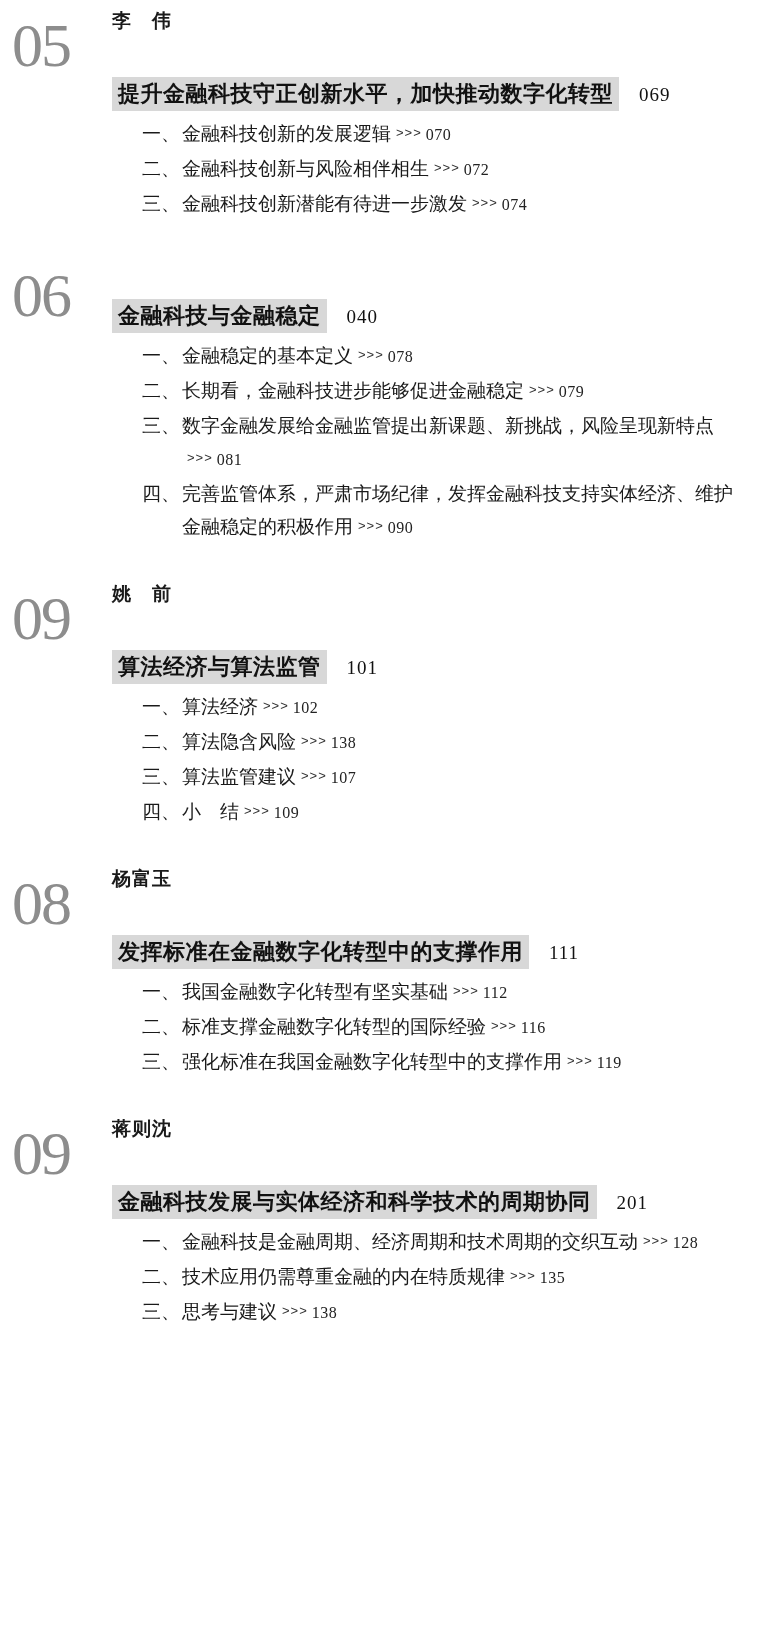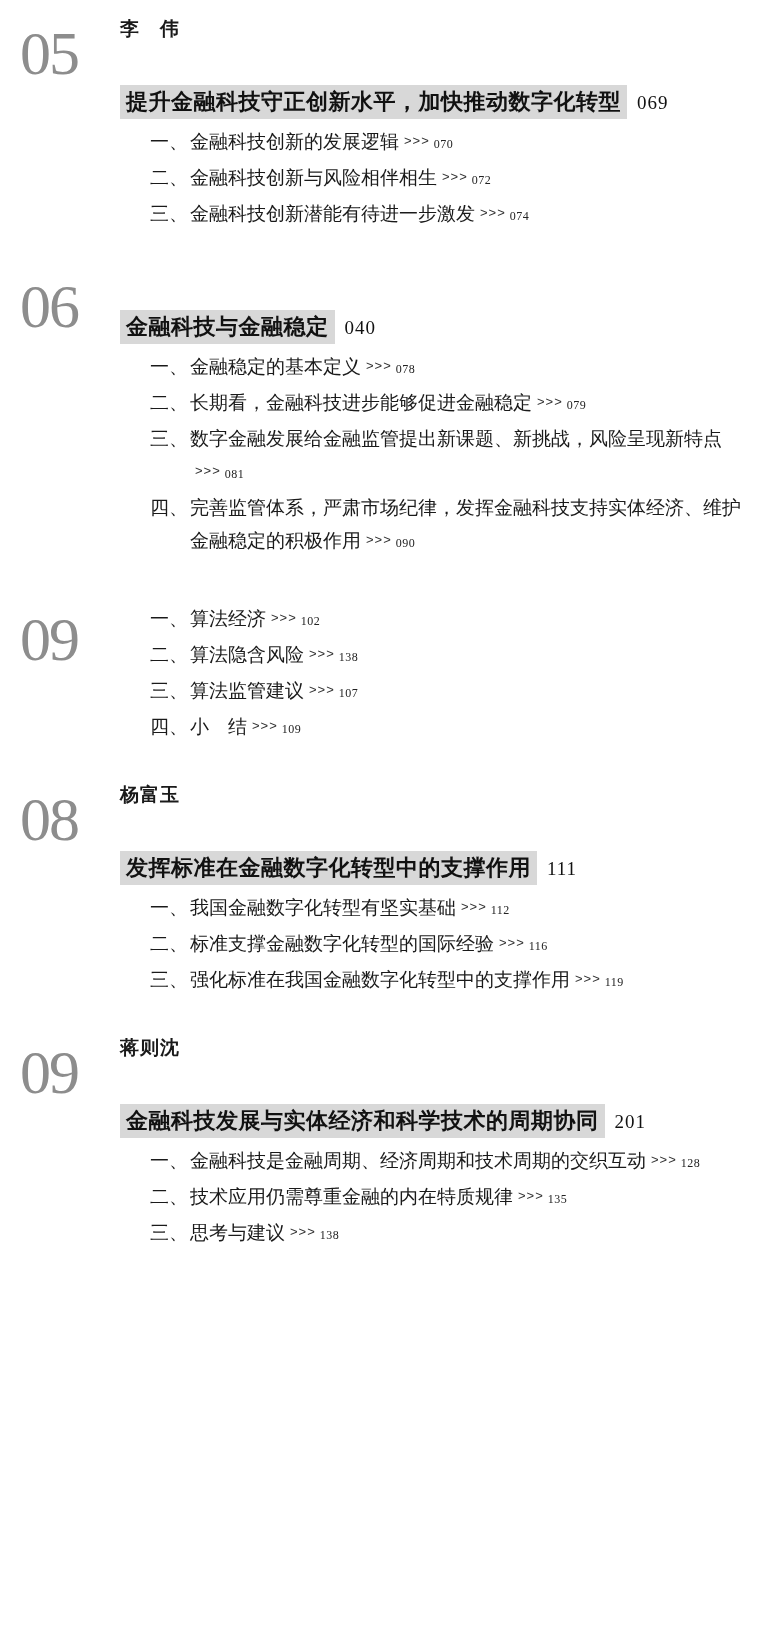--- a/index.html
+++ b/index.html
@@ -11,21 +11,21 @@
     width: 758px;
     height: 1630px;
     font-family: "Liberation Sans", sans-serif;
     color: #1a1a1a;
     overflow: hidden;
   }
   .page {
     position: relative;
     width: 758px;
     height: 1630px;
-    padding: 16px;
+    padding: 8px;
     box-sizing: border-box;
   }
   .entry {
     position: relative;
     padding-left: 104px;
     margin-bottom: 6px;
   }
   .entry-num {
     position: absolute;
     left: 4px;
@@ -42,21 +42,21 @@
     line-height: 26px;
     color: #1a1a1a;
     margin-bottom: 2px;
     letter-spacing: 1px;
     font-family: Liberation Sans, sans-serif;
     font-weight: 700;
   }
   .title-row {
     display: flex;
     align-items: baseline;
-    gap: 10px;
+    gap: 20px;
     margin-bottom: 4px;
   }
   .title {
     display: inline-block;
     background: #d8d8d8;
     font-size: 22px;
     line-height: 34px;
     font-weight: 700;
     padding: 0 6px;
     letter-spacing: 0.5px;
@@ -97,21 +97,21 @@
     font-family: "Liberation Sans", sans-serif;
     font-size: 13px;
     letter-spacing: 1px;
     color: #333;
     margin: 0 4px 0 5px;
     position: relative;
     top: -3px;
   }
   .sec-page {
     font-family: "Liberation Serif", serif;
-    font-size: 12px;
+    font-size: 16px;
     color: #222;
     letter-spacing: 0.5px;
   }
   .gap-lg { height: 30px; }
 </style>
 </head>
 <body>
 
 <div class="page">
   <div id="entries-root">
@@ -159,20 +159,25 @@
           </div>
           <div class="section">
             <span class="sec-label">四、</span>
             <span class="sec-body"><span class="sec-text">完善监管体系，严肃市场纪律，发挥金融科技支持实体经济、维护金融稳定的积极作用</span><span class="dots">&gt;&gt;&gt;</span><span class="sec-page">090</span></span>
           </div>
         </div>
       </div>
       <div class="gap-lg"></div>
       <div class="entry">
         <div class="entry-num">09</div>
+        <div class="author">姚　前</div>
+        <div class="title-row">
+          <span class="title">算法经济与算法监管</span>
+          <span class="title-page">101</span>
+        </div>
         <div class="sections">
           <div class="section">
             <span class="sec-label">一、</span>
             <span class="sec-body"><span class="sec-text">算法经济</span><span class="dots">&gt;&gt;&gt;</span><span class="sec-page">102</span></span>
           </div>
           <div class="section">
             <span class="sec-label">二、</span>
             <span class="sec-body"><span class="sec-text">算法隐含风险</span><span class="dots">&gt;&gt;&gt;</span><span class="sec-page">138</span></span>
           </div>
           <div class="section">

